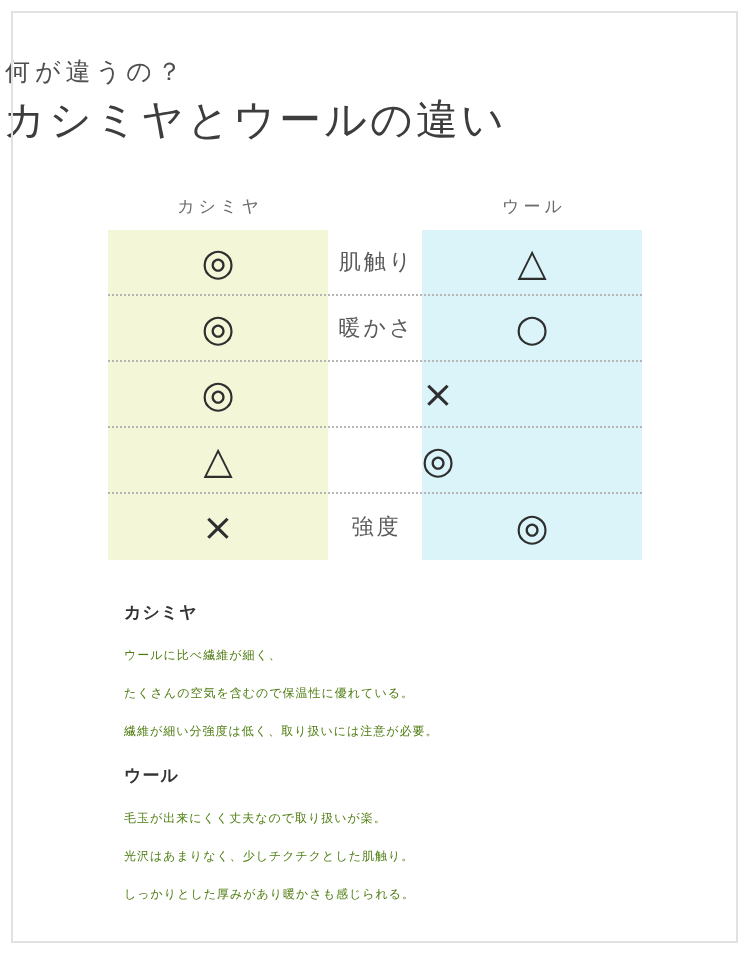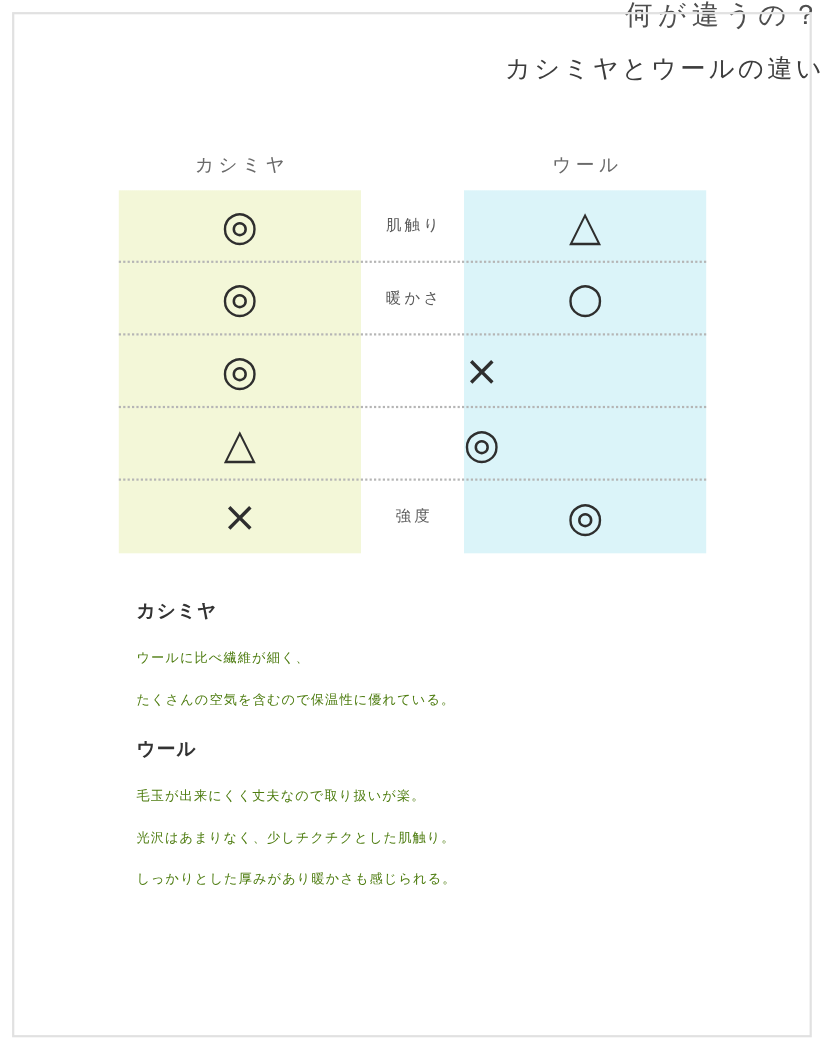--- a/index.html
+++ b/index.html
@@ -20,34 +20,35 @@
     left: 11px;
     top: 11px;
     right: 12px;
     bottom: 10px;
     border: 2px solid #e1e1e1;
     pointer-events: none;
   }
 
   
   .header {
-    text-align: right;
+    padding-top: 57px;
+    text-align: left;
   }
   .eyebrow {
     font-family: "Liberation Serif", "DejaVu Serif", serif;
     font-size: 25px;
     line-height: 30px;
     letter-spacing: 5px;
     text-indent: 5px;
     color: #4e4e4e;
   }
   .title {
     margin: 11px 0 0 0;
     font-family: "Liberation Serif", "DejaVu Serif", serif;
-    font-size: 23px;
+    font-size: 42px;
     line-height: 44px;
     font-weight: 400;
     letter-spacing: 3px;
     text-indent: 3px;
     color: #3d3d3d;
   }
 
   
   .col-headers {
     display: flex;
@@ -86,21 +87,21 @@
   .trow:last-child { border-bottom: none; }
   .cell {
     display: flex;
     align-items: center;
     justify-content: center;
     height: 100%;
   }
   .cell.side { width: 220px; }
   .cell.mid {
     width: 94px;
-    font-size: 14px;
+    font-size: 22px;
     letter-spacing: 3px;
     text-indent: 3px;
     color: #595959;
   }
   .symbol {
     font-family: "DejaVu Sans", sans-serif;
     font-size: 38px;
     line-height: 1;
     color: #2e2e2e;
   }
@@ -172,20 +173,21 @@
       <div class="cell side symbol">◎</div>
     </div>
   </div>
 
   <div class="descriptions">
     <section class="desc-section">
       <h2 class="desc-heading">カシミヤ</h2>
       <div class="desc-body">
         <div class="desc-line">ウールに比べ繊維が細く、</div>
         <div class="desc-line">たくさんの空気を含むので保温性に優れている。</div>
+        <div class="desc-line">繊維が細い分強度は低く、取り扱いには注意が必要。</div>
       </div>
     </section>
     <section class="desc-section">
       <h2 class="desc-heading">ウール</h2>
       <div class="desc-body">
         <div class="desc-line">毛玉が出来にくく丈夫なので取り扱いが楽。</div>
         <div class="desc-line">光沢はあまりなく、少しチクチクとした肌触り。</div>
         <div class="desc-line">しっかりとした厚みがあり暖かさも感じられる。</div>
       </div>
     </section>

